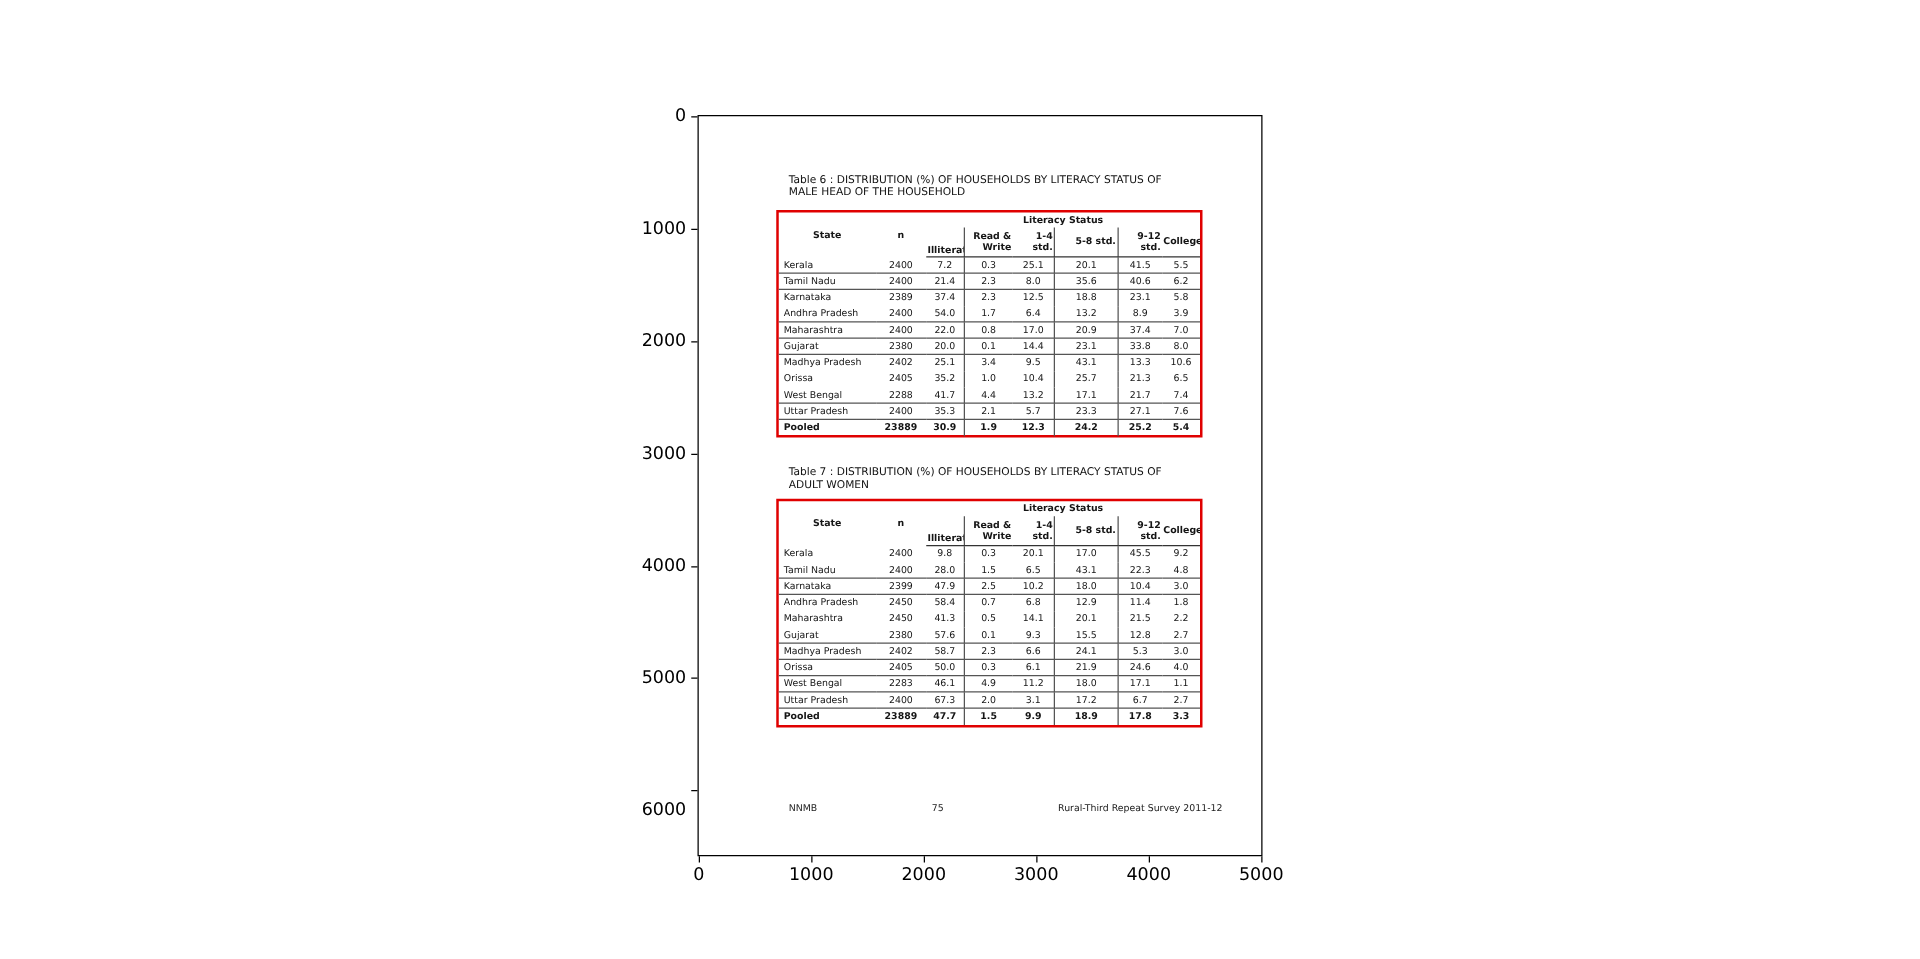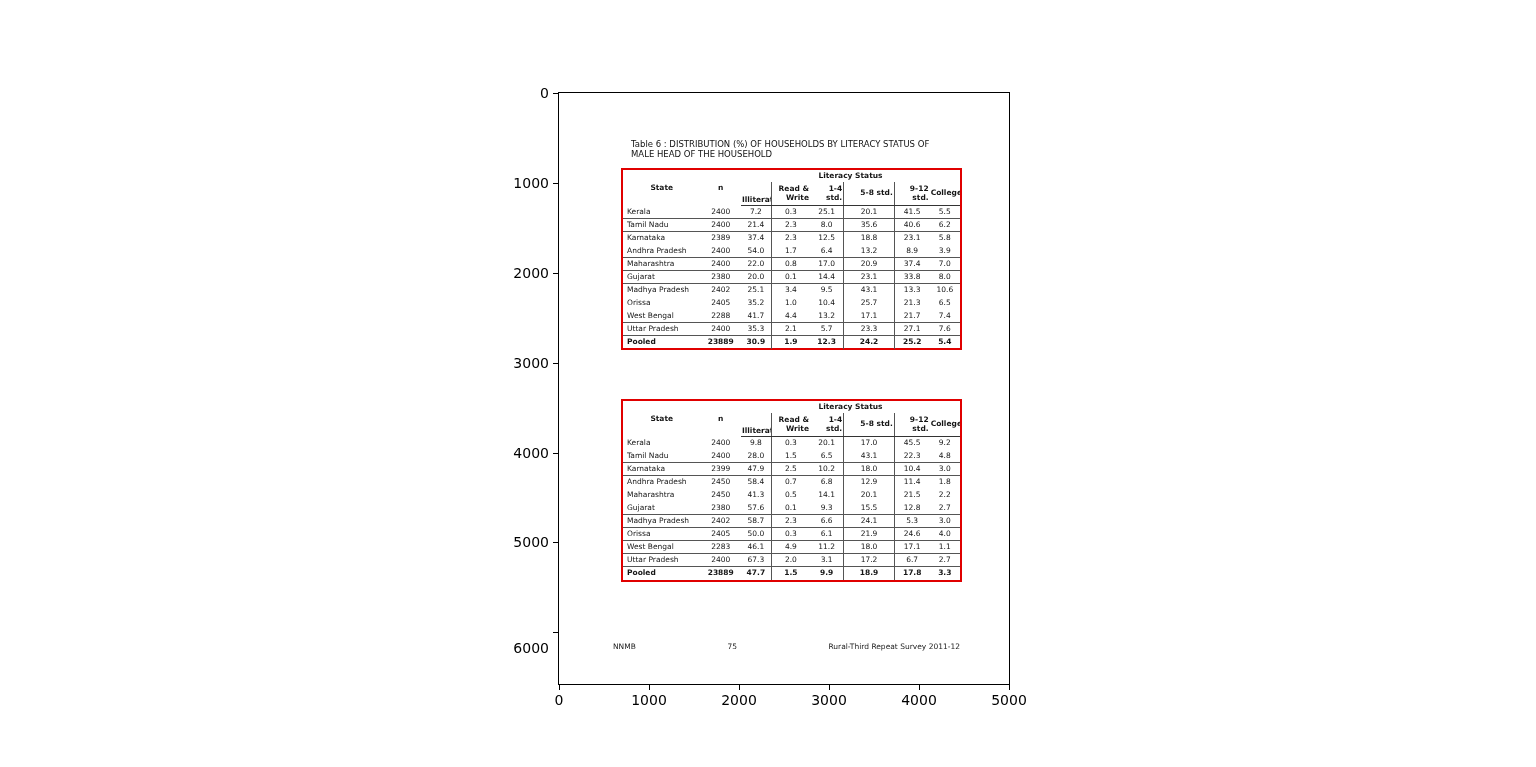--- a/index.html
+++ b/index.html
@@ -25,21 +25,21 @@
   table.doc th{font-weight:bold;white-space:normal;}
   table.doc td{white-space:nowrap;}
   thead tr.group th{height:12px;border:none;}
   thead tr.cols th{height:22px;border-bottom:1.5px solid #333;text-align:right;}
   thead th.illit{vertical-align:bottom;padding-bottom:1px;}
   tbody tr{height:13px;}
   tbody td.state{text-align:left;padding-left:4px;}
   .vr{border-right:1px solid #555;}
   tbody tr.rule td{border-bottom:1px solid #555;}
   tbody tr.bold td{font-weight:bold;}
-  .doc-footer{position:absolute;left:54px;width:347px;display:flex;justify-content:space-between;
+  .doc-footer{position:absolute;left:72px;width:347px;display:flex;justify-content:space-between;
               font-size:7.5px;line-height:9px;color:#222;top:549px;}
 </style>
 </head>
 <body>
 
 <div class="canvas">
   <div class="axes">
     <div id="ticks">
         <div class="tick x" style="left: 0px;"></div>
         <div class="ticklabel x" style="left: 0px;">0</div>
@@ -210,20 +210,24 @@
                 <td>1.9</td>
                 <td class="vr">12.3</td>
                 <td class="vr">24.2</td>
                 <td>25.2</td>
                 <td>5.4</td>
               </tr>
             </tbody>
           </table>
         </div>
 
+      <div class="doc-title" style="top:280px">
+        <div>Table 7 : DISTRIBUTION (%) OF HOUSEHOLDS BY LITERACY STATUS OF</div>
+        <div>ADULT WOMEN</div>
+      </div>
       <div class="tbl-box" style="top:306px;height:179px" id="tbl1">
           <table class="doc">
             <colgroup>
               <col style="width: 23%;">
               <col style="width: 12%;">
               <col style="width: 9%;">
               <col style="width: 11.5%;">
               <col style="width: 10%;">
               <col style="width: 15%;">
               <col style="width: 10.5%;">

